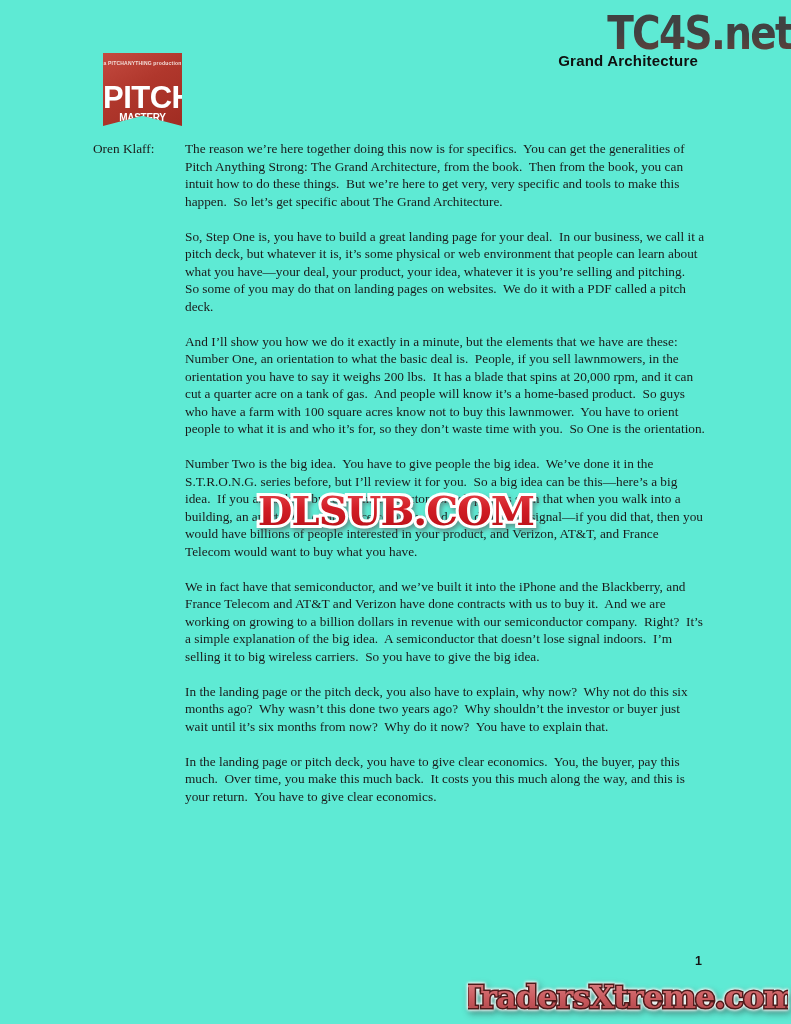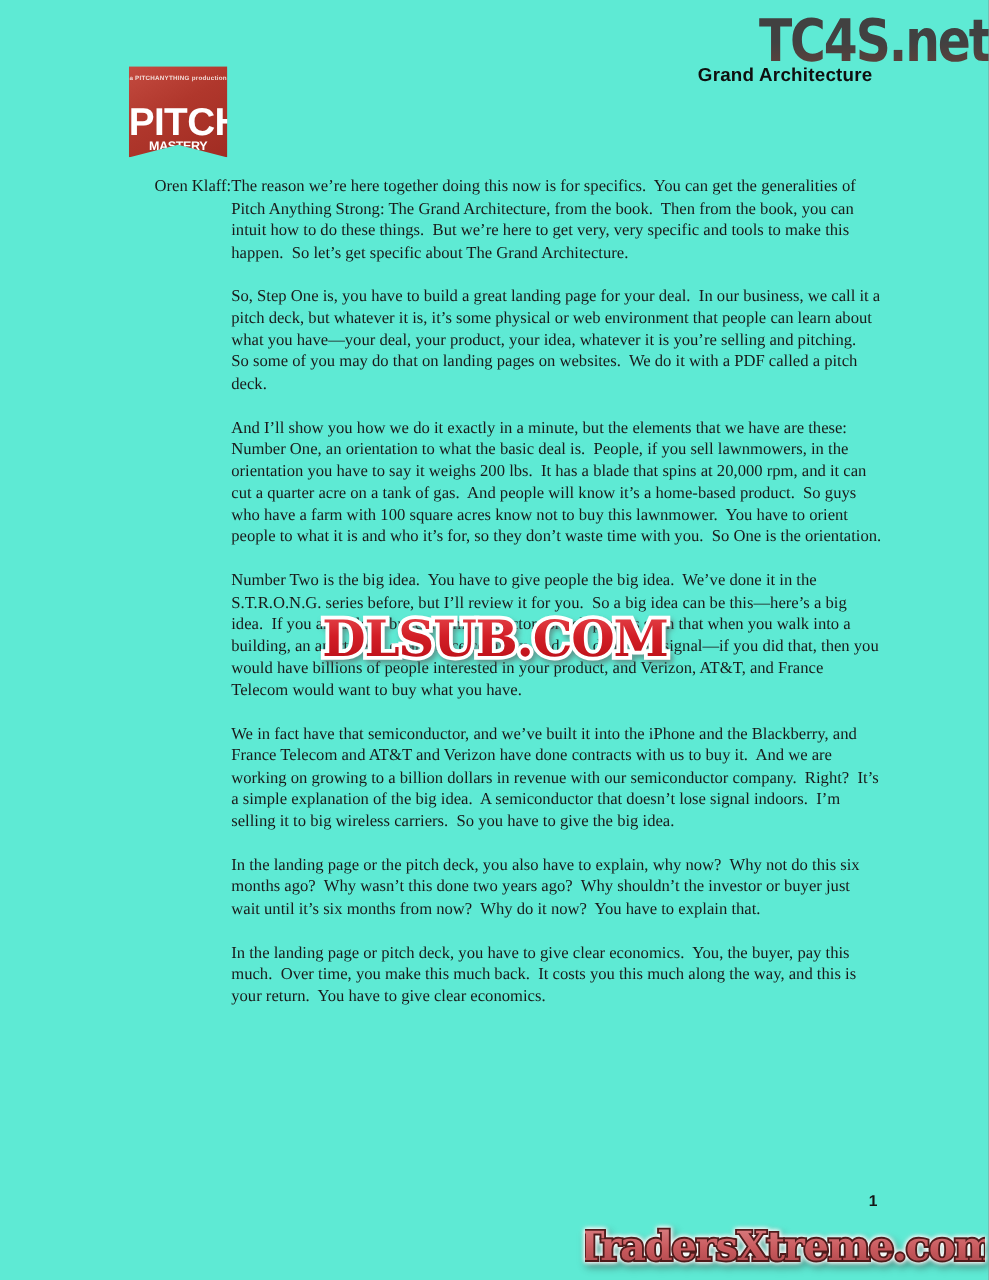--- a/index.html
+++ b/index.html
@@ -18,21 +18,21 @@
   
   .tc4s{position:absolute;left:600px;top:5px;}
 
   
   .grand-arch{position:absolute;top:52px;right:93px;font-size:15px;font-weight:bold;color:#0f0f0f;letter-spacing:.2px;text-align:center;}
 
   
   .transcript{position:absolute;left:93px;top:140px;width:614px;
               font-family:"Liberation Serif",serif;font-size:13.3px;line-height:17.5px;color:#1a1a1a;}
   .row1{display:flex;}
-  .speaker{width:92px;flex:none;text-align:right;}
+  .speaker{width:92px;flex:none;}
   .para{margin:0 0 17.5px 92px;width:520px;white-space:pre-wrap;}
   .row1 .para{margin-left:0;}
 
   
   .dlsub{position:absolute;left:50%;top:488px;transform:translateX(-50%);
          filter:drop-shadow(2px 3px 2px rgba(90,90,90,.55));}
   .traders{position:absolute;left:468px;top:976px;
          filter:drop-shadow(0 0 1.5px #fff) drop-shadow(0 0 1.5px #fff) drop-shadow(2px 3px 3px rgba(40,40,40,.45));}
 
   

